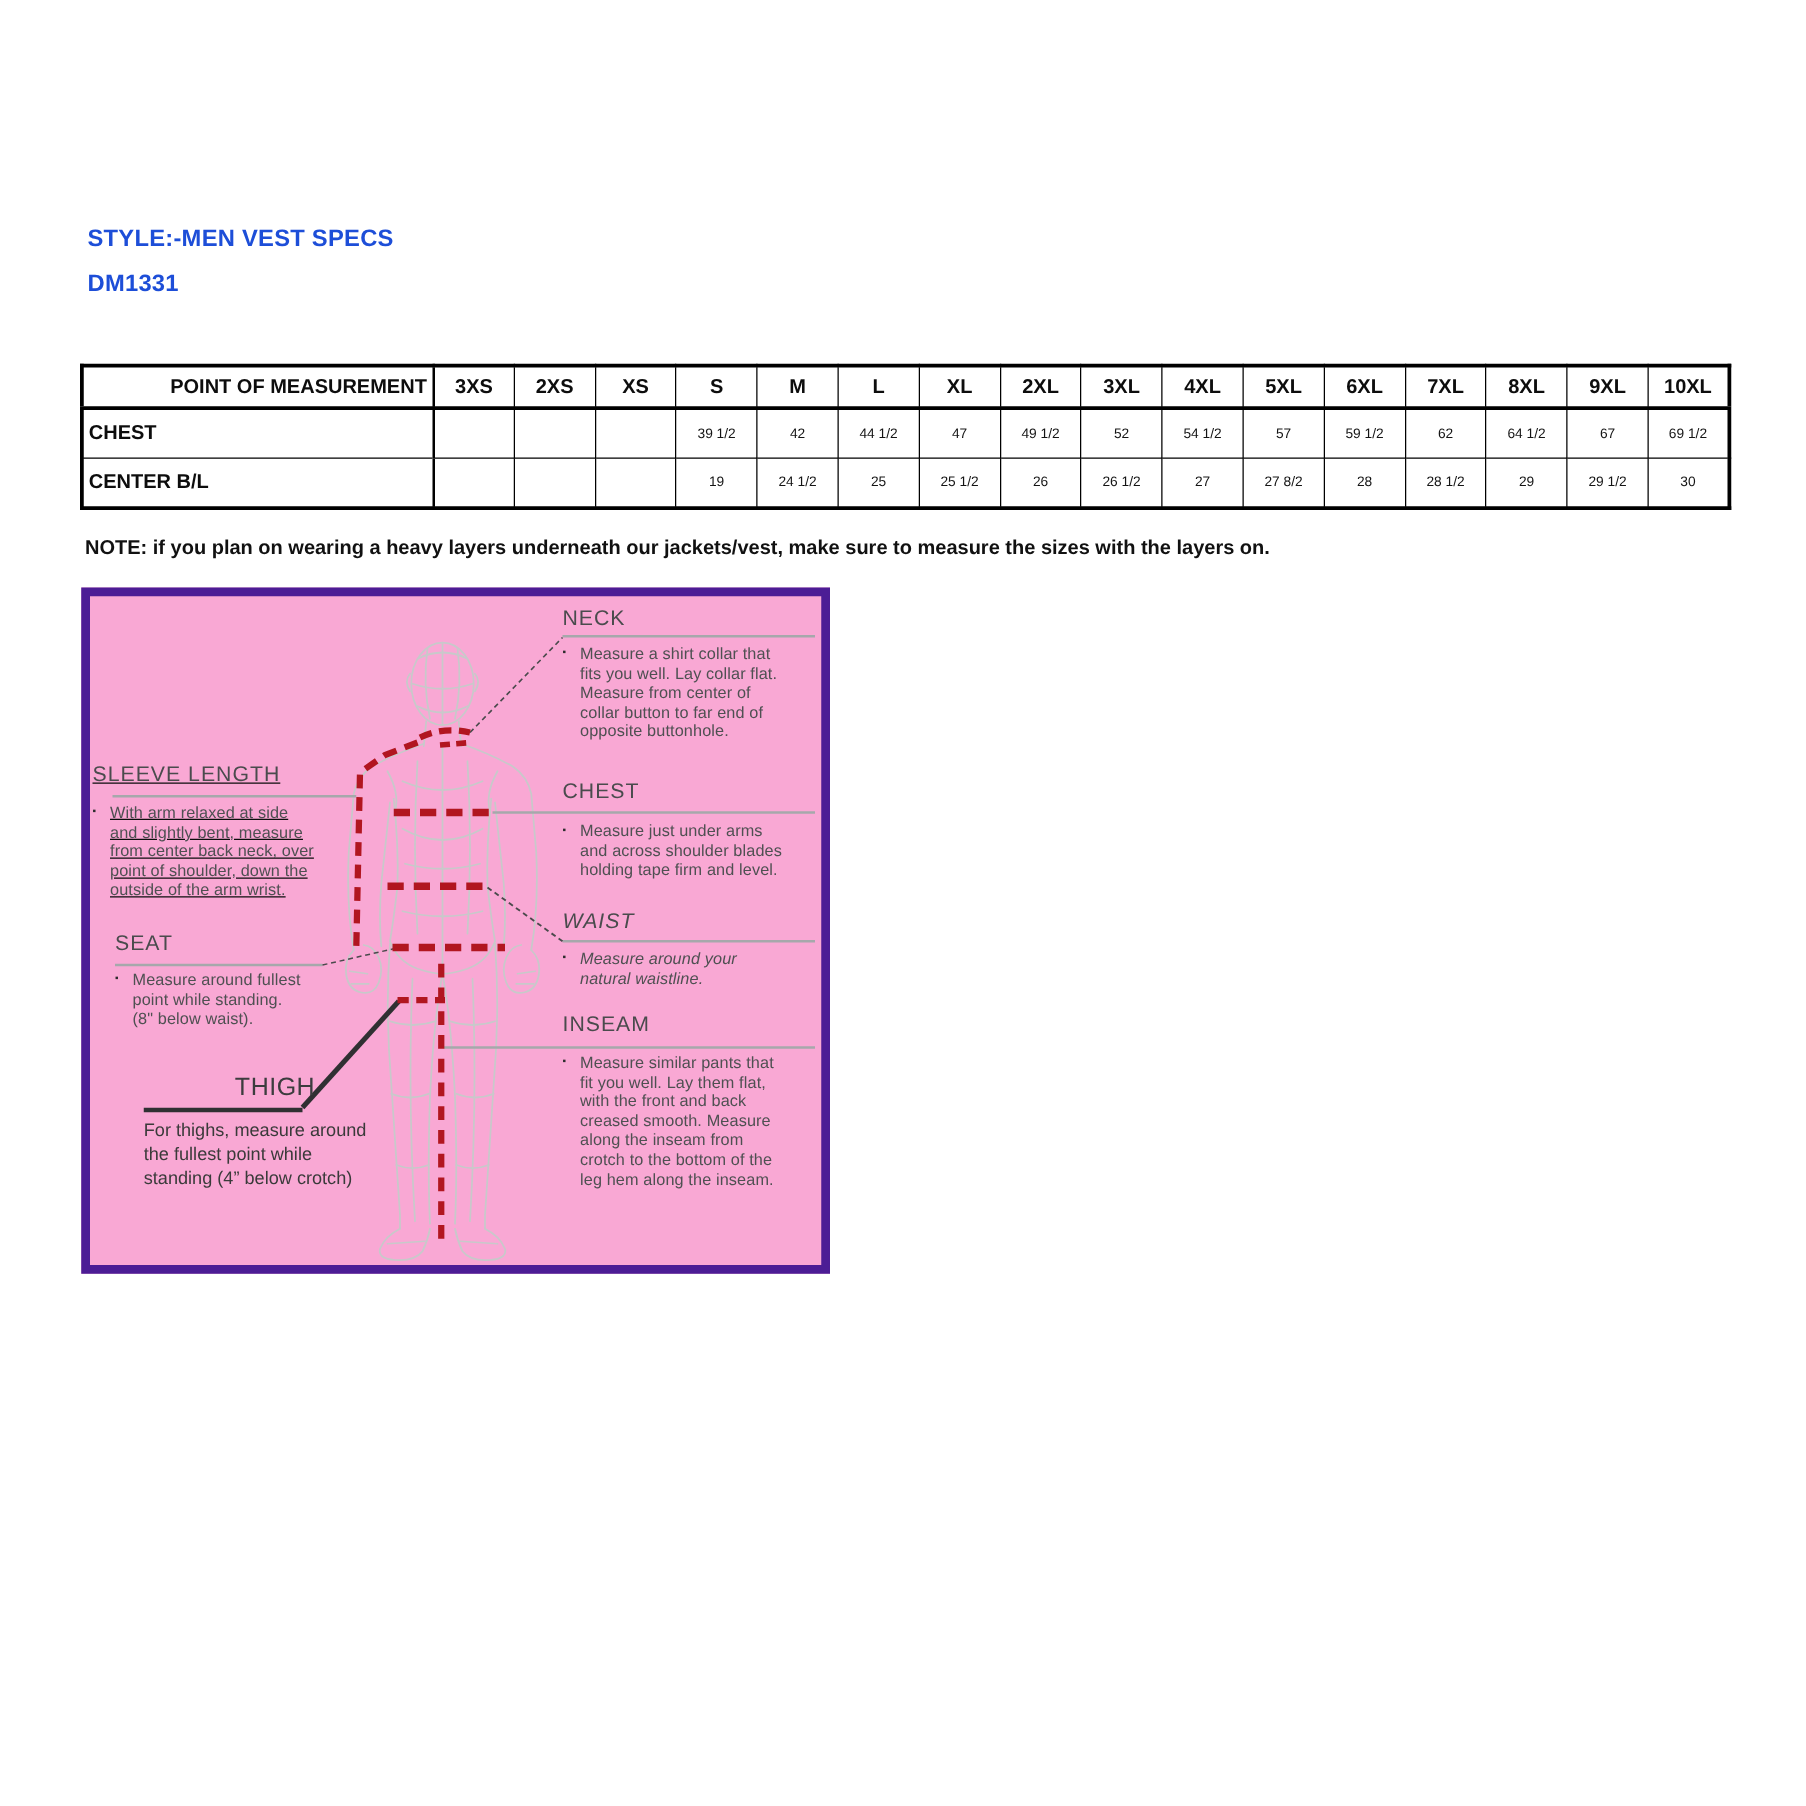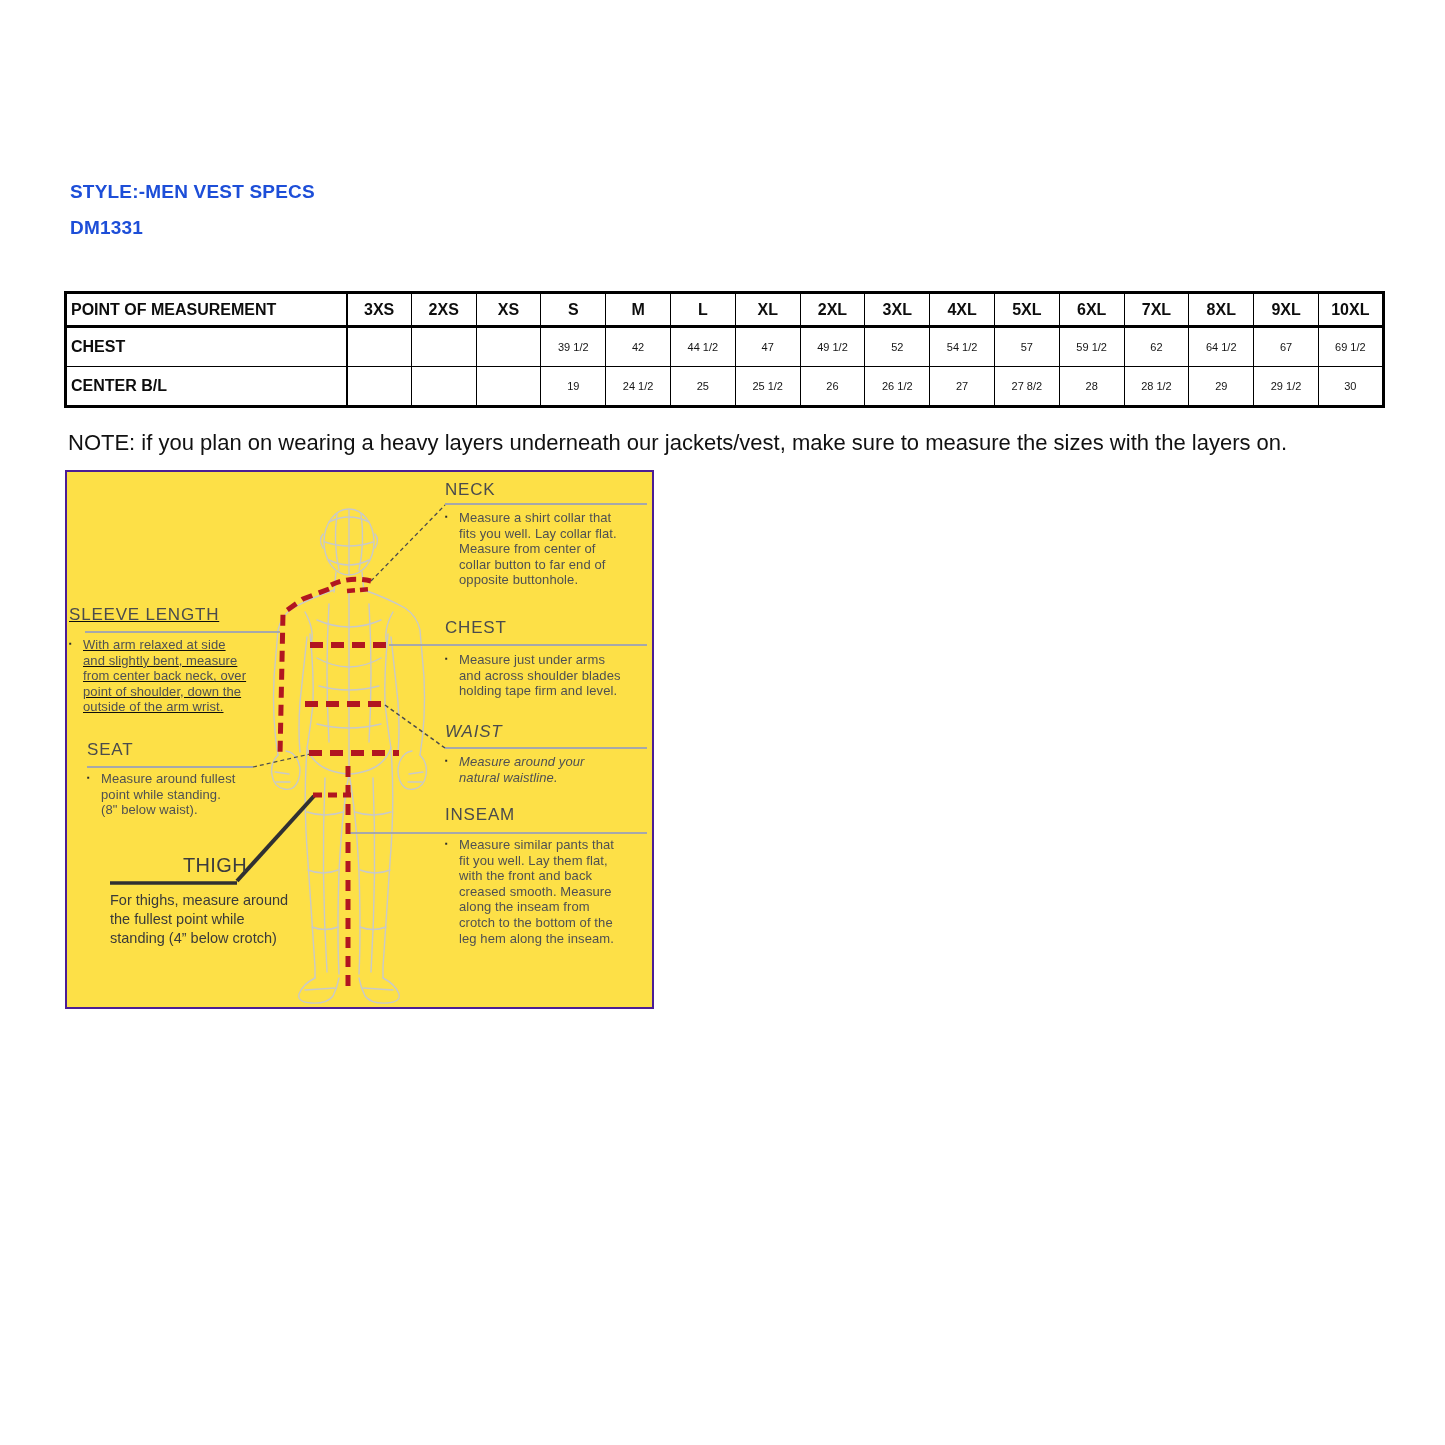--- a/index.html
+++ b/index.html
@@ -4,40 +4,40 @@
 <style>
   html,body{margin:0;padding:0;background:#fff;}
   #page{
     position:relative;width:1445px;height:1445px;background:#ffffff;
     font-family:"Liberation Sans",sans-serif;color:#0d0d0d;overflow:hidden;
   }
   
   .doc-title{position:absolute;left:70px;font-weight:bold;font-size:19px;letter-spacing:.2px;color:#1d4ed8;}
   #title1{top:181px;}
   #title2{top:217px;}
-  .note-line{position:absolute;left:68px;top:430px;font-weight:normal;font-size:22px;color:#111;white-space:nowrap;}
+  .note-line{position:absolute;left:68px;top:430px;font-weight:bold;font-size:16px;color:#111;white-space:nowrap;}
   
   table.size{
     position:absolute;left:64px;top:291px;width:1318px;
     border-collapse:collapse;table-layout:fixed;
     border:3px solid #000;
   }
   table.size th,table.size td{
     border:1.6px solid #000;font-size:16px;padding:0 4px;
     overflow:hidden;white-space:nowrap;
   }
   table.size thead th{font-weight:bold;height:31px;text-align:center;}
-  table.size thead th.pom{text-align:left;border-right:2.5px solid #000;}
+  table.size thead th.pom{text-align:right;border-right:2.5px solid #000;}
   table.size thead tr{border-bottom:3px solid #000;}
   table.size td{height:38px;text-align:center;font-weight:400;color:#141414;font-size:11px;}
   table.size td.rowlabel{text-align:left;font-weight:bold;color:#0d0d0d;border-right:2.5px solid #000;font-size:16px;}
   
   #diagram{
     position:absolute;left:65px;top:470px;width:585px;height:535px;
-    background:#fde047;border:2px solid #4c1d95;
+    background:#f9a8d4;border:7px solid #4c1d95;
   }
   #diagram svg{position:absolute;left:0;top:0;}
   .dg-sec{position:absolute;}
   .dg-h{
     font-size:17px;font-weight:400;color:#4a4b4d;letter-spacing:.8px;
     font-family:"Liberation Sans",sans-serif;
   }
   .dg-h.big{font-size:20px;color:#3c3c3e;letter-spacing:.4px;text-align:center;}
   .dg-body{position:relative;padding-left:14px;margin-top:0;}
   .dg-body.nobullet{padding-left:0;}

